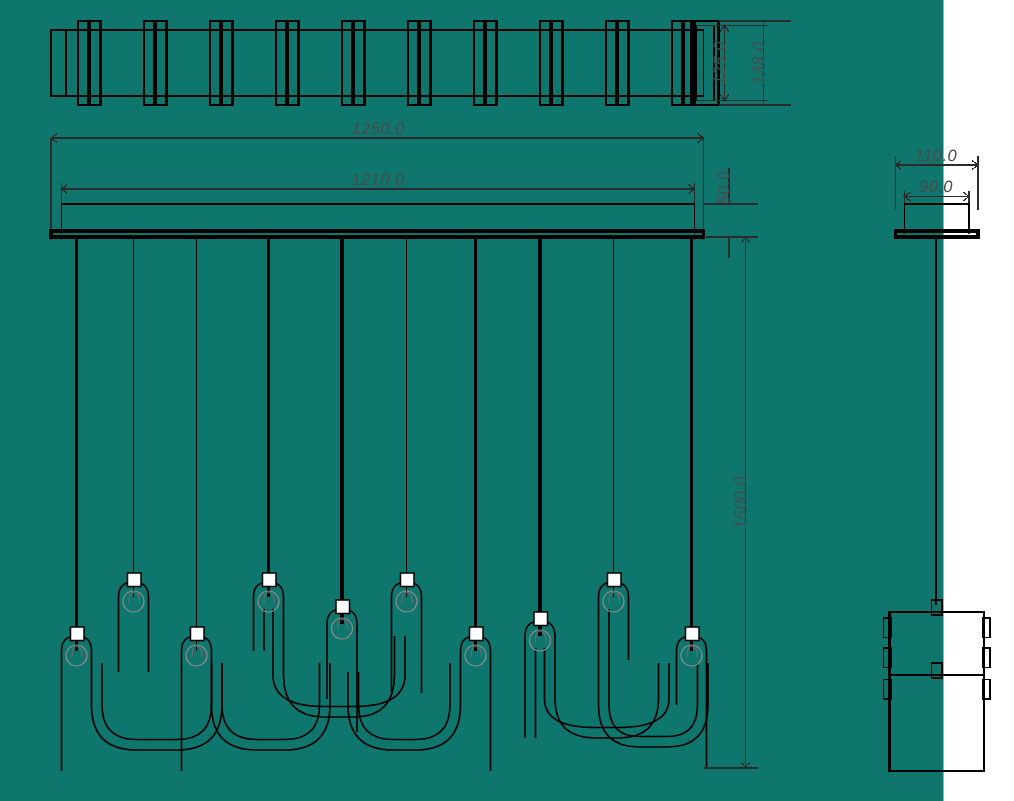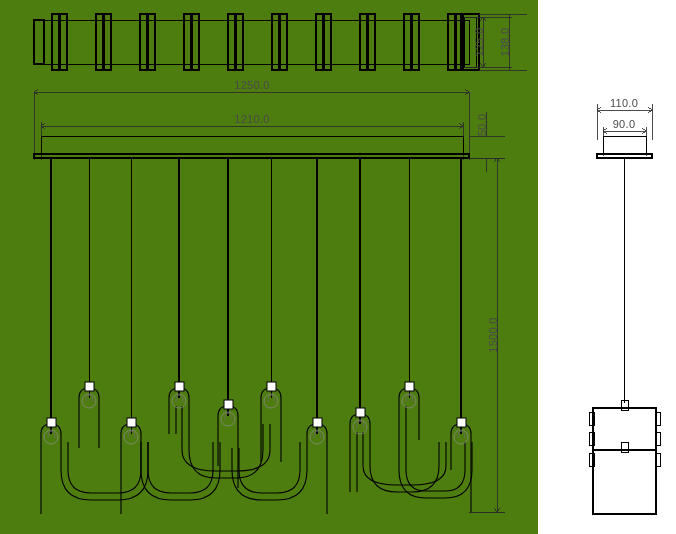--- a/index.html
+++ b/index.html
@@ -8,23 +8,24 @@
     background: #ffffff;
   }
   body {
     width: 676px;
     height: 534px;
     overflow: hidden;
     font-family: "Liberation Sans", sans-serif;
   }
   #drawing-root {
     position: relative;
-    width: 538px;
+    width: 629px;
     height: 534px;
-    background: #4d7c0f;
+    background: #0f766e;
+    font-style: italic;
   }
   svg#cad {
     display: block;
     width: 676px;
     height: 534px;
   }
   .ln      { stroke: #000000; fill: none; stroke-width: 1; shape-rendering: crispEdges; }
   .ln-med  { stroke: #000000; fill: none; stroke-width: 1.6; shape-rendering: crispEdges; }
   .ln-thick{ stroke: #000000; fill: none; stroke-width: 2.6; shape-rendering: crispEdges; }
   .dim     { stroke: #2b2b2b; fill: none; stroke-width: 0.85; shape-rendering: crispEdges; }

